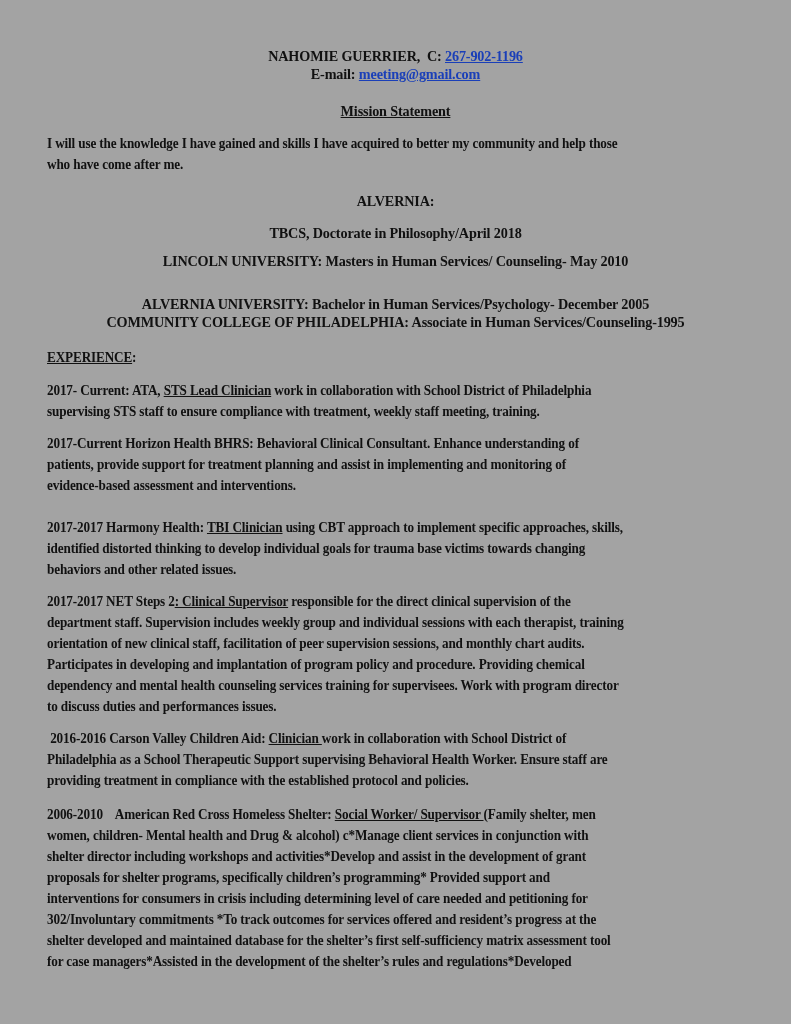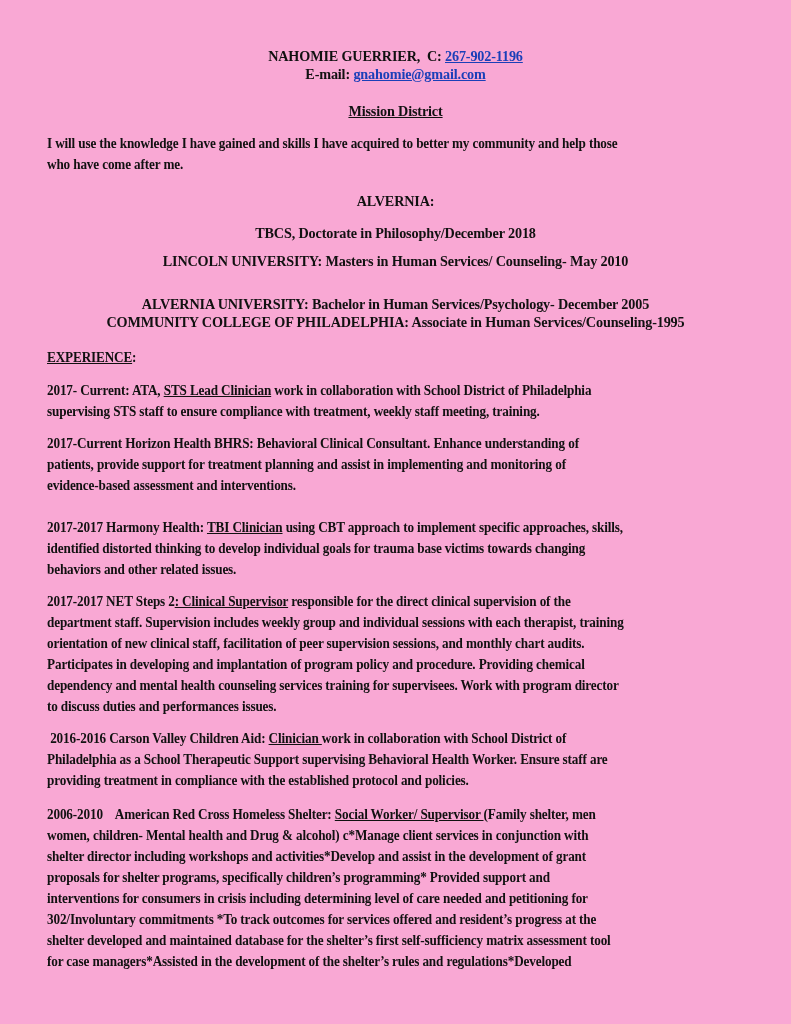--- a/index.html
+++ b/index.html
@@ -1,20 +1,20 @@
 <!DOCTYPE html>
 <html><head>
   <meta charset="utf-8">
   <style>
     html, body { margin: 0; padding: 0; background: #ffffff; }
     body {
       width: 791px; height: 1024px; overflow: hidden; position: relative;
       font-family: "Liberation Serif", serif; color: #111111;
     }
-    .page { position: absolute; left: 0; top: 0; width: 791px; height: 1024px; background: #f9a8d4; }
+    .page { position: absolute; left: 0; top: 0; width: 791px; height: 1024px; background: #a3a3a3; }
     .line {
       position: absolute; left: 47px; white-space: nowrap;
       font-weight: bold; font-size: 14.2px; letter-spacing: -0.15px;
       line-height: 18px; transform-origin: left top;
     }
     .center { left: 0; width: 791px; text-align: center; }
     .u { text-decoration: underline; }
     a.link { color: #1a3fb8; text-decoration: underline; }
     .cond { transform: scaleX(0.93); }
   </style>
@@ -23,29 +23,29 @@
 
 <div class="page">
 
   <div class="line center" style="top:47px;">
     <span>NAHOMIE GUERRIER,</span>&nbsp;
     <span>C:</span>
     <a class="link">267-902-1196</a>
   </div>
   <div class="line center" style="top:65px;">
     <span>E-mail:</span>
-    <a class="link">gnahomie@gmail.com</a>
+    <a class="link">meeting@gmail.com</a>
   </div>
 
-  <div class="line center u" style="top:102px;">Mission District</div>
+  <div class="line center u" style="top:102px;">Mission Statement</div>
   <div class="line cond" style="top:134px;">I will use the knowledge I have gained and skills I have acquired to better my community and help those</div>
   <div class="line cond" style="top:155px;">who have come after me.</div>
 
   <div class="line center" style="top:192px;">ALVERNIA:</div>
-  <div class="line center" style="top:224px;">TBCS, Doctorate in  Philosophy/December 2018</div>
+  <div class="line center" style="top:224px;">TBCS, Doctorate in  Philosophy/April 2018</div>
   <div class="line center" style="top:252px;">LINCOLN UNIVERSITY: Masters in Human Services/ Counseling- May 2010</div>
   <div class="line center" style="top:295px;">ALVERNIA UNIVERSITY: Bachelor in Human Services/Psychology- December 2005</div>
   <div class="line center" style="top:313px;">COMMUNITY COLLEGE OF PHILADELPHIA: Associate in Human Services/Counseling-1995</div>
 
   <div class="line cond" style="top:348px;">
     <span class="u">EXPERIENCE</span><span>:</span>
   </div>
 
   <div class="line cond" style="top:381px;">
     <span>2017- Current: ATA, </span><span class="u">STS Lead Clinician</span><span> work in collaboration with School District of Philadelphia</span>

